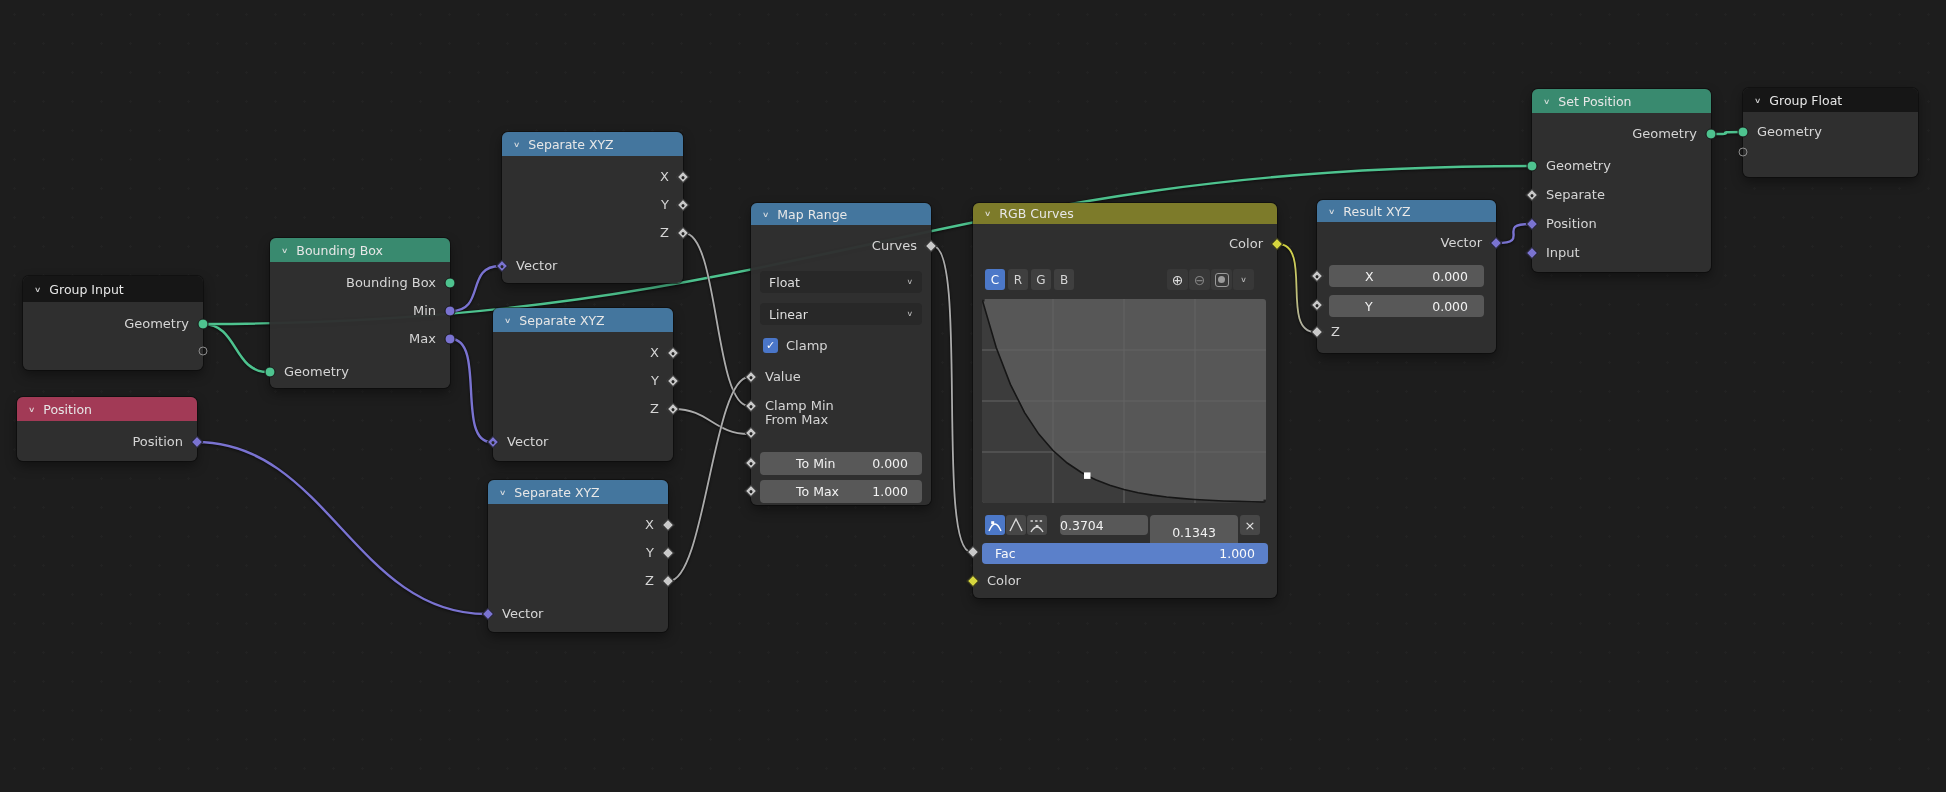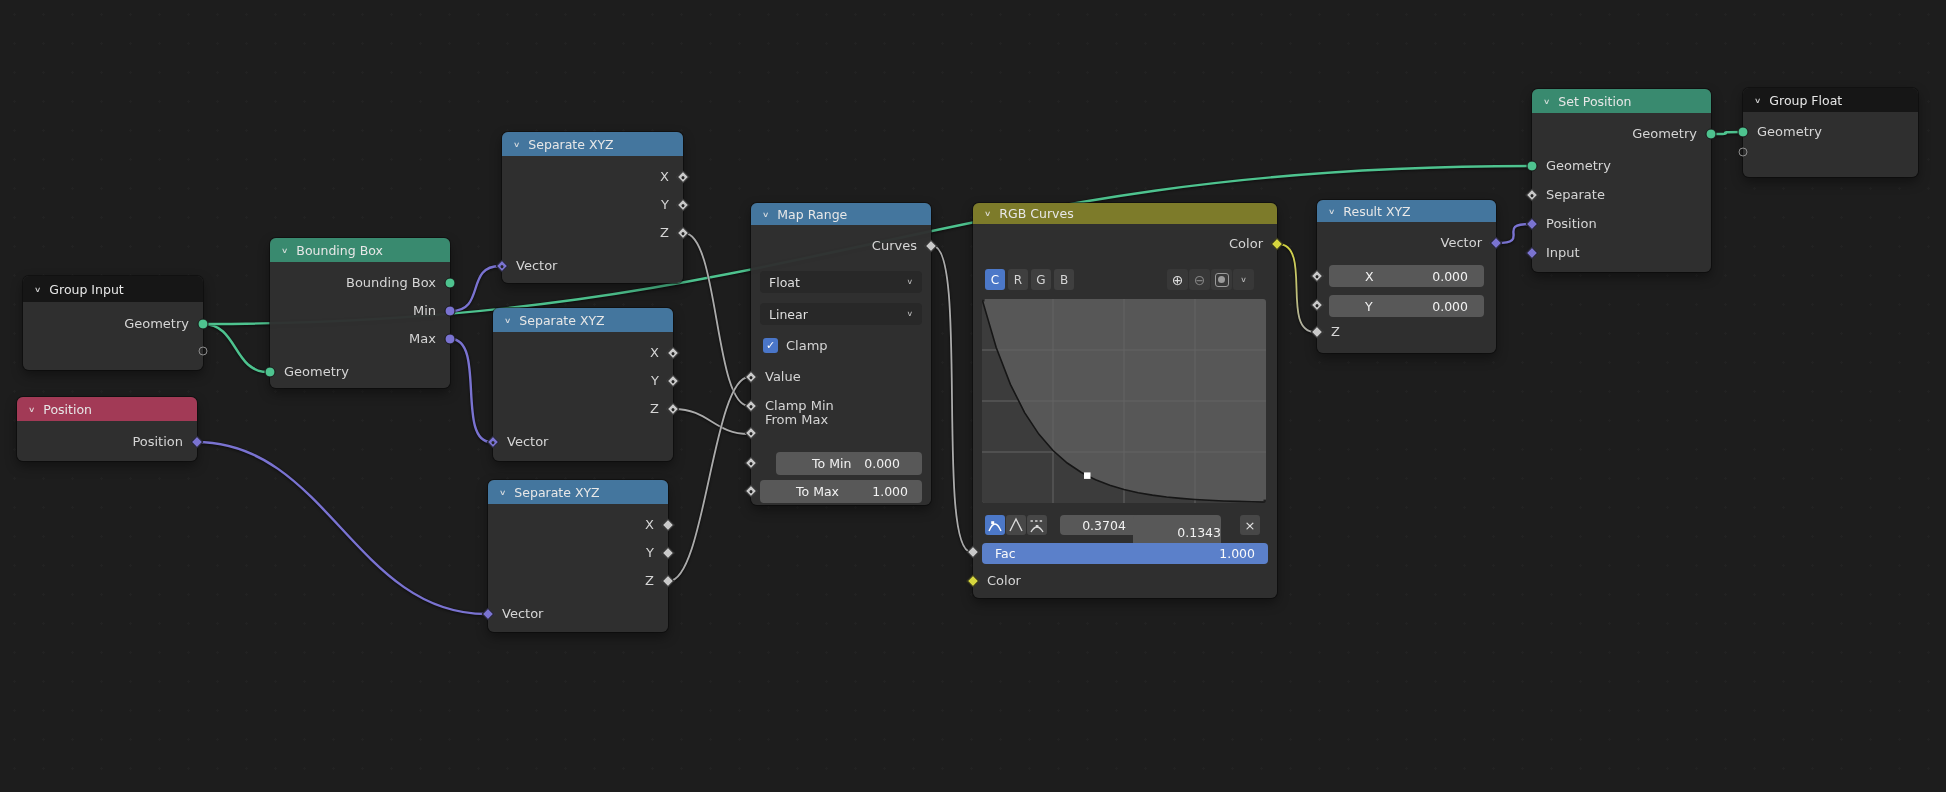--- a/index.html
+++ b/index.html
@@ -192,21 +192,21 @@
     <span>Clamp</span>
   </div>
 
   <span class="lbl lin" style="top:164px">Value</span>
   <span class="sock in dia cgray dot" style="top:174px"></span>
   <span class="lbl lin" style="top:193px">Clamp Min</span>
   <span class="sock in dia cgray dot" style="top:203px"></span>
   <span class="lbl lin" style="top:207px">From Max</span>
   <span class="sock in dia cgray dot" style="top:230px"></span>
 
-  <div class="vfield" style="top:249px;left:25px;right:9px;padding-left:36px;padding-right:22px">
+  <div class="vfield" style="top:249px;left:9px;right:9px;padding-left:36px;padding-right:14px">
     <span>To Min</span>
     <span style="margin-left:auto">0.000</span>
   </div>
   <span class="sock in dia cgray dot" style="top:260px"></span>
   <div class="vfield" style="top:277px;left:9px;right:9px;padding-left:36px;padding-right:14px">
     <span>To Max</span>
     <span style="margin-left:auto">1.000</span>
   </div>
   <span class="sock in dia cgray dot" style="top:288px"></span>
 </div>
@@ -264,24 +264,24 @@
       <path d="M2,14 L8,2 L14,14" fill="none" stroke="#d8d8d8" stroke-width="1.4"></path>
     </svg>
   </span>
   <span class="hbtn" style="left:54px;top:312px">
     <svg width="16" height="16" viewBox="0 0 16 16">
       <path d="M1.5,4 H14.5" fill="none" stroke="#d8d8d8" stroke-width="1.3" stroke-dasharray="2.4 2.2"></path>
       <path d="M2,15 Q8,5 14,15" fill="none" stroke="#d8d8d8" stroke-width="1.4"></path>
       <rect x="6.8" y="8" width="2.6" height="2.6" fill="#d8d8d8"></rect>
     </svg>
   </span>
-  <div class="vfield" style="top:312px;left:87px;width:88px;height:20px;justify-content:center">
+  <div class="vfield" style="top:312px;left:87px;width:88px;height:20px;">
     <span>0.3704</span>
   </div>
-  <div class="vfield" style="top:312px;left:160px;width:88px;height:34px;justify-content:flex-end">
+  <div class="vfield" style="top:312px;left:177px;width:88px;height:34px;justify-content:center">
     <span>0.1343</span>
   </div>
   <span class="hbtn" style="left:267px;top:312px">
     <span style="font-size:13px;color:#e2e2e2">×</span>
   </span>
 
   <div class="slider" style="top:340px">
     <span>Fac</span>
     <span style="margin-left:auto">1.000</span>
   </div>

